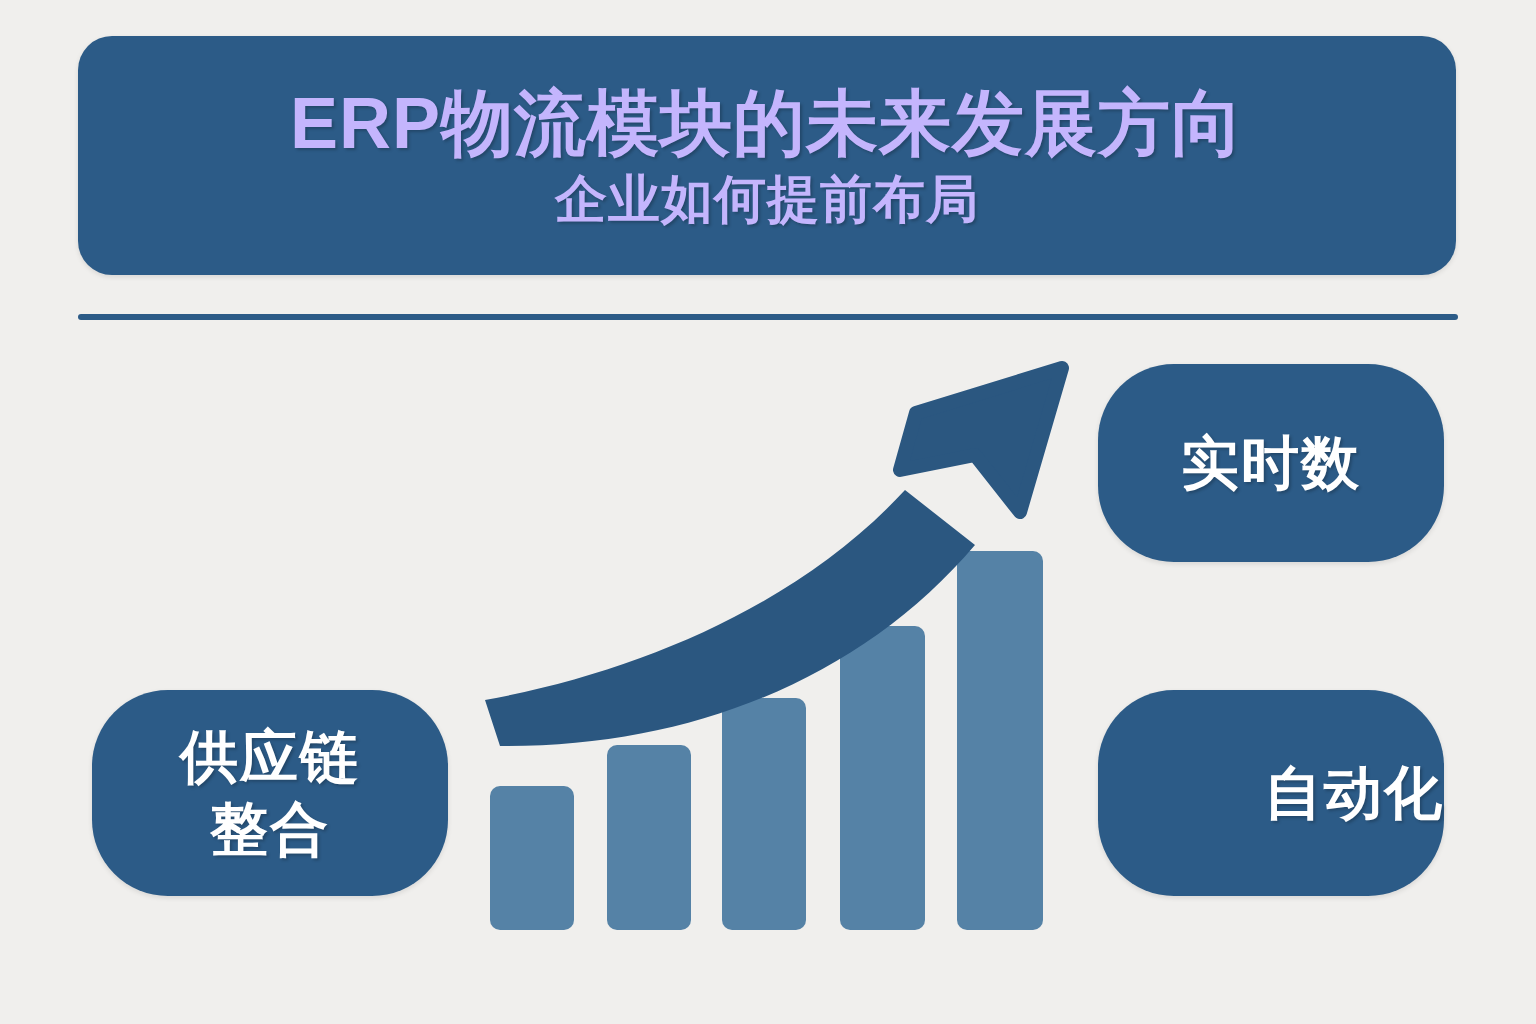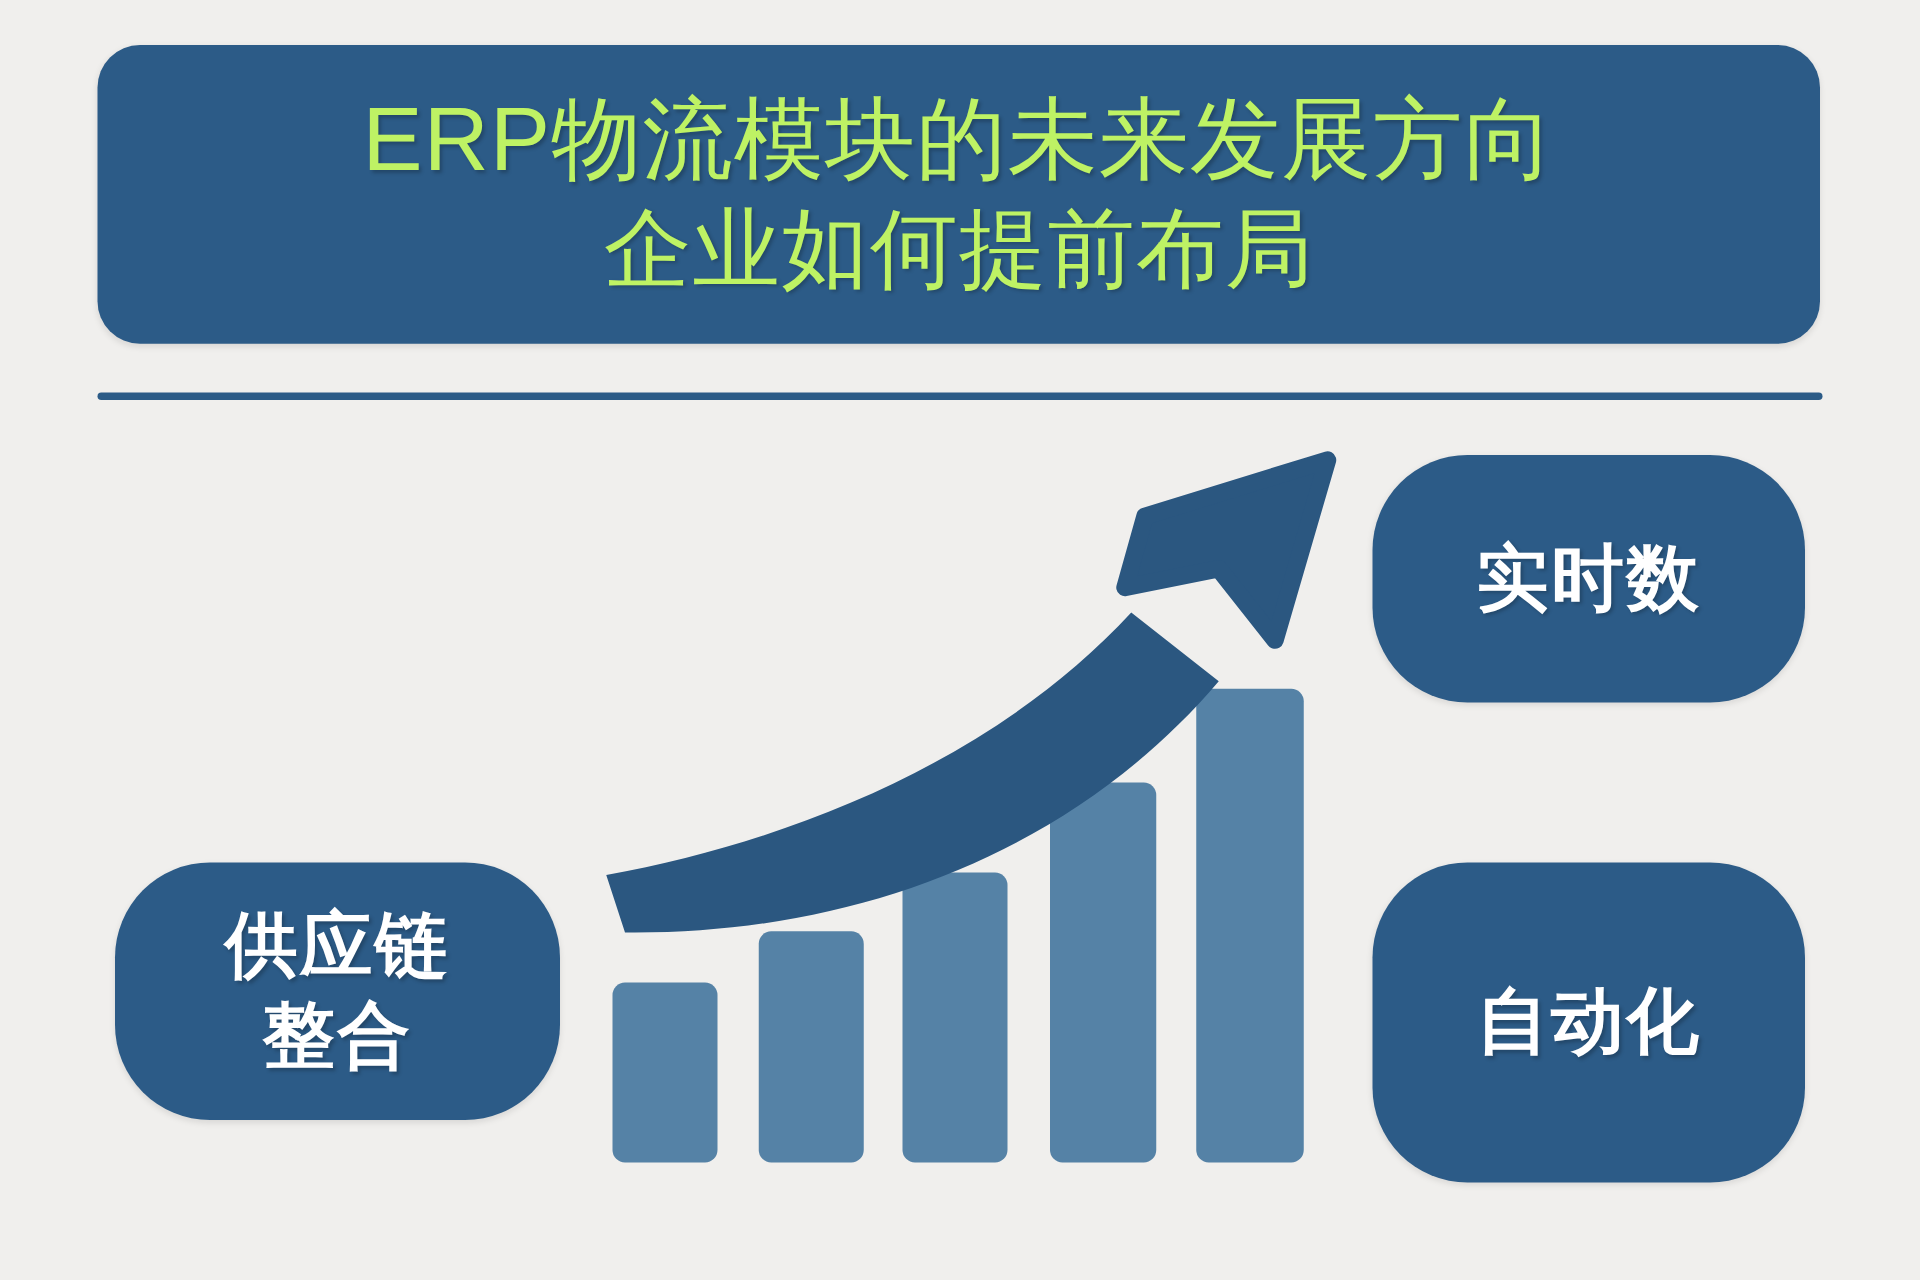--- a/index.html
+++ b/index.html
@@ -29,30 +29,30 @@
     height: 239px;
     background: #2c5b87;
     border-radius: 34px;
     display: flex;
     flex-direction: column;
     align-items: center;
     justify-content: center;
     box-shadow: 0 2px 5px rgba(0,0,0,0.10);
   }
   .title-line {
-    color: #bef264;
-    font-weight: normal;
+    color: #c4b5fd;
+    font-weight: bold;
     font-size: 72px;
     line-height: 1.22;
     letter-spacing: 1px;
     text-align: center;
     white-space: nowrap;
     text-shadow: 2px 2px 3px rgba(0,0,0,0.22);
   }
-  #title-line-2 { font-size: 70px; }
+  #title-line-2 { font-size: 52px; }
 
   
   #divider {
     position: absolute;
     left: 78px;
     top: 314px;
     width: 1380px;
     height: 6px;
     background: #2c5b87;
     border-radius: 3px;
@@ -83,21 +83,21 @@
   #pill-intelligent {
     left: 92px;  top: 377px;  width: 356px; height: 200px;
   }
   #pill-supply-chain {
     left: 92px;  top: 690px;  width: 356px; height: 206px;
   }
   #pill-realtime-data {
     left: 1098px; top: 364px;  width: 346px; height: 198px;
   }
   #pill-automated-warehouse {
-    left: 1098px; top: 690px;  width: 346px; height: 256px;
+    left: 1098px; top: 690px;  width: 346px; height: 206px; align-items: flex-end;
   }
 
   
   #chart-graphic {
     position: absolute;
     left: 0; top: 0;
     width: 1536px;
     height: 1024px;
     pointer-events: none;
   }

